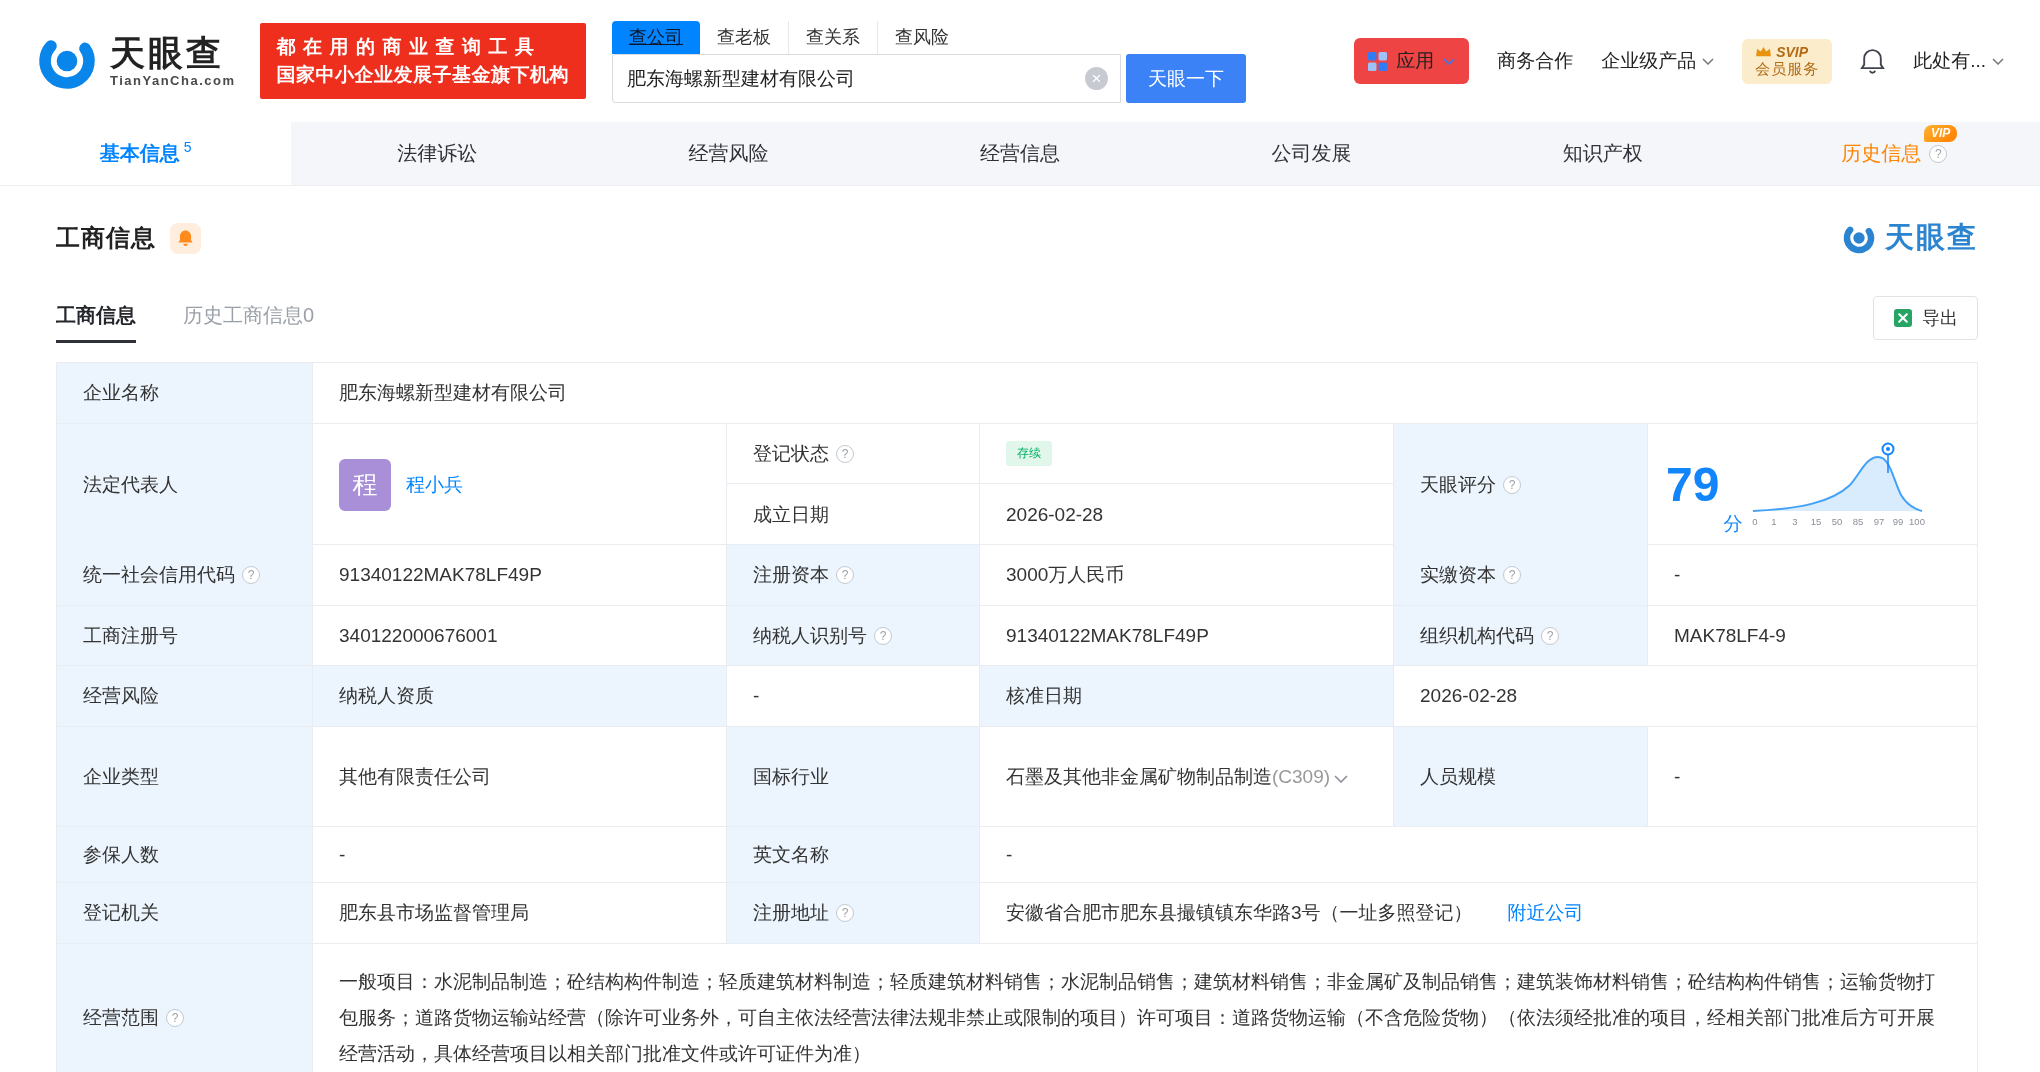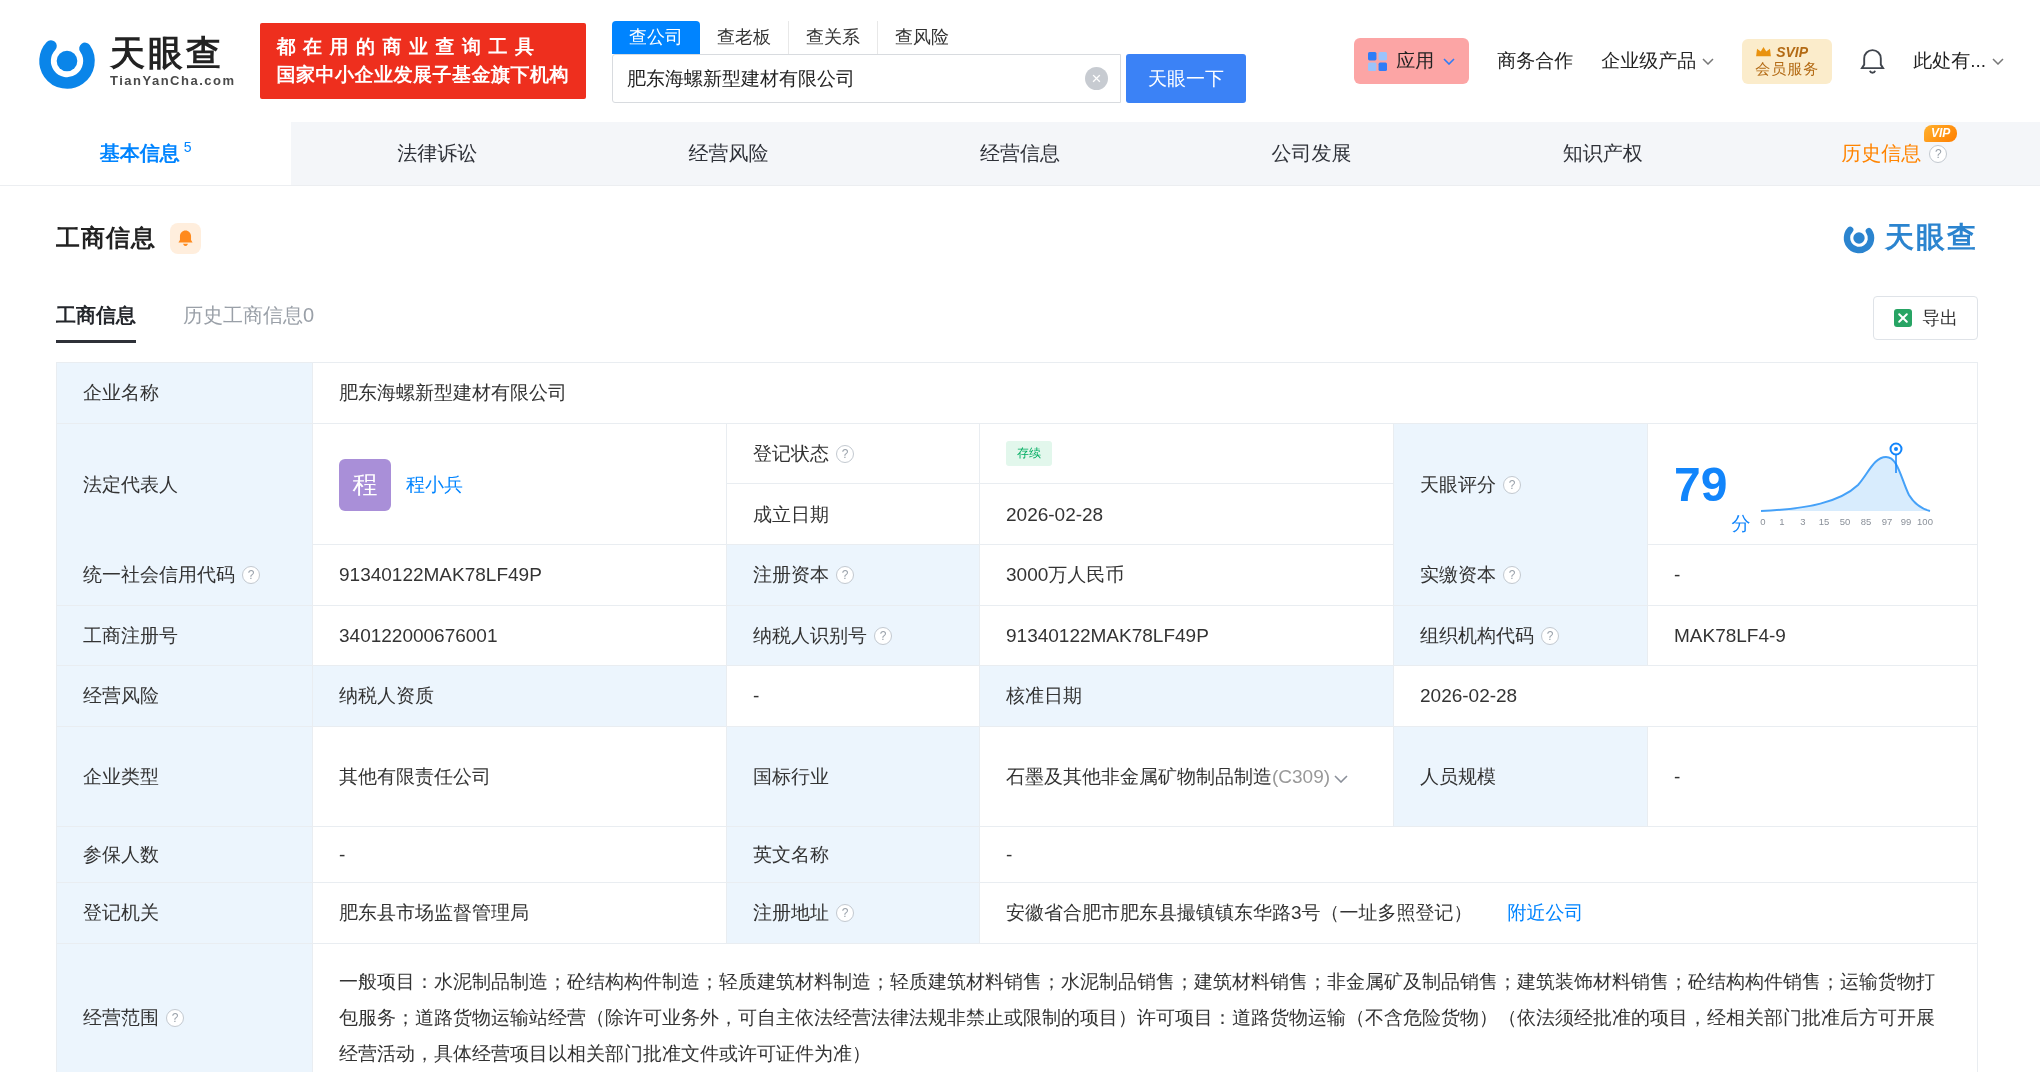--- a/index.html
+++ b/index.html
@@ -13,30 +13,30 @@
   .logo-brand { font-size:35px; font-weight:bold; color:#222; letter-spacing:3px; line-height:1.1; }
   .logo-domain { font-size:13px; color:#4a4a4a; letter-spacing:1.5px; font-weight:bold; }
   .promo { margin-left:24px; background:#ee2f1e; color:#fff; padding:10px 17px; border-radius:2px; font-weight:bold; font-size:19px; line-height:28px; }
   .promo-l1 { letter-spacing:7.5px; }
   .promo-l2 { letter-spacing:0.5px; }
 
   .search-area { margin-left:26px; width:634px; }
   .search-tabs { display:flex; align-items:flex-end; height:35px; }
   .stab { font-size:18px; color:#333; padding:5px 17px 6px; cursor:pointer; line-height:22px; }
   .stab + .stab { border-left:1px solid #e8e8e8;margin-top:19px; }
-  .stab.active { background:#0084ff; color:#ffffff; border-radius:4px 4px 0 0; border-left:none; }
+  .stab.active { background:#0084ff; color:#0f172a; border-radius:4px 4px 0 0; border-left:none;text-decoration:underline; }
   .stab.active + .stab { border-left:none; }
   .search-row { display:flex; height:49px; }
   .search-box { position:relative; flex:1; }
   .search-box input { width:100%; height:100%; border:1px solid #d8dbdf; border-radius:3px 0 0 3px; padding:0 46px 0 14px; font-size:19px; color:#222; outline:none; font-family:inherit; }
   .clear-ic { position:absolute; right:13px; top:13px; width:23px; height:23px; border-radius:50%; background:#c7cbd1; color:#fff; font-size:17px; display:flex; align-items:center; justify-content:center; cursor:pointer; line-height:1; }
   .search-btn { width:120px; margin-left:5px; background:#3b82f6; border:none; color:#fff; font-size:19px; border-radius:3px; cursor:pointer; font-family:inherit; }
 
   .header-right { margin-left:auto; display:flex; align-items:center; gap:28px; }
-  .apps-chip { display:flex; align-items:center; gap:9px; background:#fca5a5; border-radius:6px; padding:10px 14px; font-size:19px; color:#222; cursor:pointer; }
+  .apps-chip { display:flex; align-items:center; gap:9px; background:#ef4444; border-radius:6px; padding:10px 14px; font-size:19px; color:#222; cursor:pointer; }
   .hr-item { font-size:19px; color:#222; cursor:pointer; display:flex; align-items:center; gap:6px; white-space:nowrap; }
   .svip { background:#fbeccb; border-radius:6px; padding:5px 13px; cursor:pointer; text-align:left; }
   .svip-top { display:flex; align-items:center; gap:4px; font-size:14px; font-weight:bold; color:#b36a14; font-style:italic; }
   .svip-bottom { font-size:15px; color:#b36a14; letter-spacing:1px; }
   .bell-btn { cursor:pointer; display:flex; }
 
   
   .main-tabs { height:64px; background:#f4f6f9; display:flex; border-bottom:1px solid #eceef1; }
   .mtab { flex:1; display:flex; align-items:center; justify-content:center; font-size:20px; color:#2e3138; cursor:pointer; position:relative; }
   .mtab.active { background:#fff; color:#0084ff; font-weight:bold; }
@@ -74,21 +74,21 @@
   .span-rest { grid-column:2 / -1; }
   .span-right { grid-column:4 / -1; }
   .mid { grid-column:3 / span 2; display:grid; grid-template-columns:253px 1fr; grid-template-rows:60px 61px; }
   .mid > .td { border-right:0; }
   .mid > .td:nth-child(odd) { border-right:1px solid #e9edf1; }
   .mid > .td:nth-child(-n+2) { border-bottom:1px solid #e9edf1; }
 
   .avatar { width:52px; height:52px; border-radius:6px; background:#a98fd8; color:#fff; font-size:25px; display:flex; align-items:center; justify-content:center; cursor:pointer; flex:none; }
   .person-link { color:#0084ff; cursor:pointer; margin-left:8px; }
   .status-badge { background:#e2f7ec; color:#00ad61; padding:4px 11px; border-radius:3px; font-size:12px; }
-  .score-cell { padding-left:26px; gap:4px; }
+  .score-cell { padding-left:18px; gap:4px; }
   .score-num { font-size:48px; font-weight:bold; color:#1285fb; line-height:1; }
   .score-unit { font-size:19px; color:#1285fb; align-self:flex-end; margin-bottom:8px; }
   .score-chart { margin-left:4px; flex:none; }
   .tick { font-size:9.5px; fill:#8a9099; }
   .industry-wrap { line-height:30px; padding:14px 16px 14px 26px; display:block; }
   .industry-code { color:#999; }
   .chev-ind { margin-left:4px; cursor:pointer; }
   .addr-link { color:#0084ff; cursor:pointer; margin-left:28px; white-space:nowrap; }
   .scope-cell { align-items:flex-start; padding-top:20px; padding-bottom:20px; line-height:36px; padding-right:26px; }
 </style>

